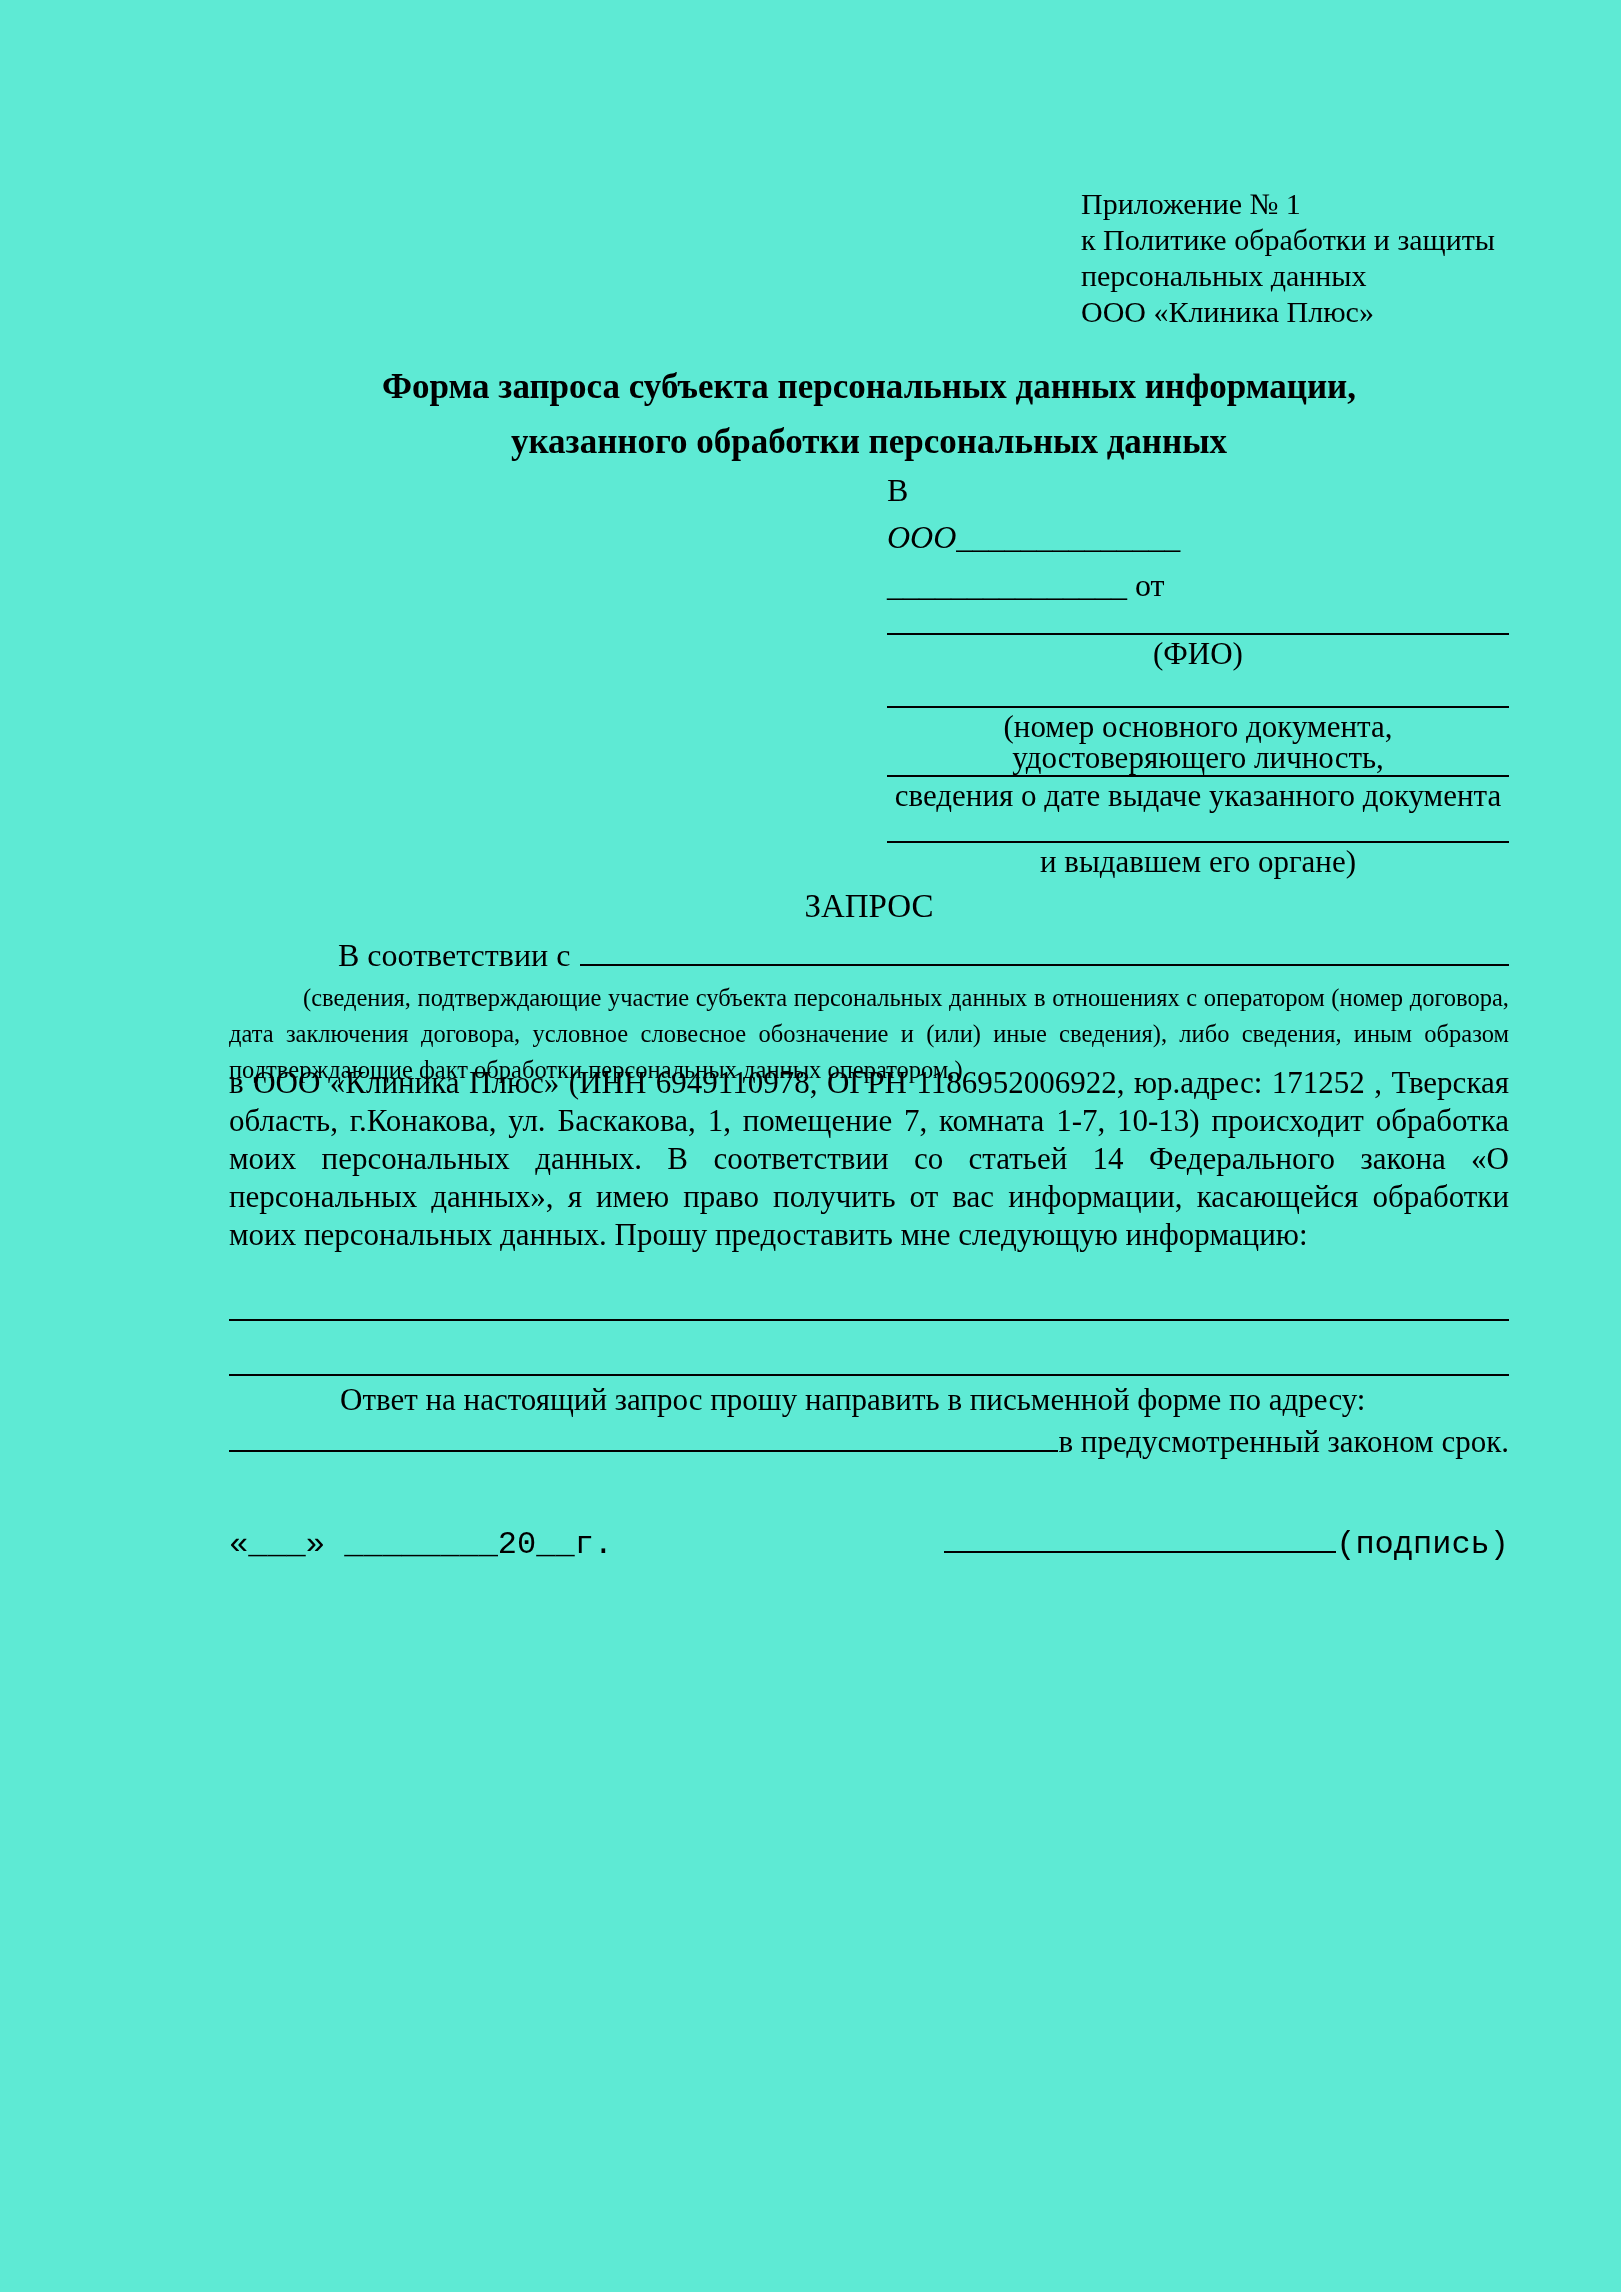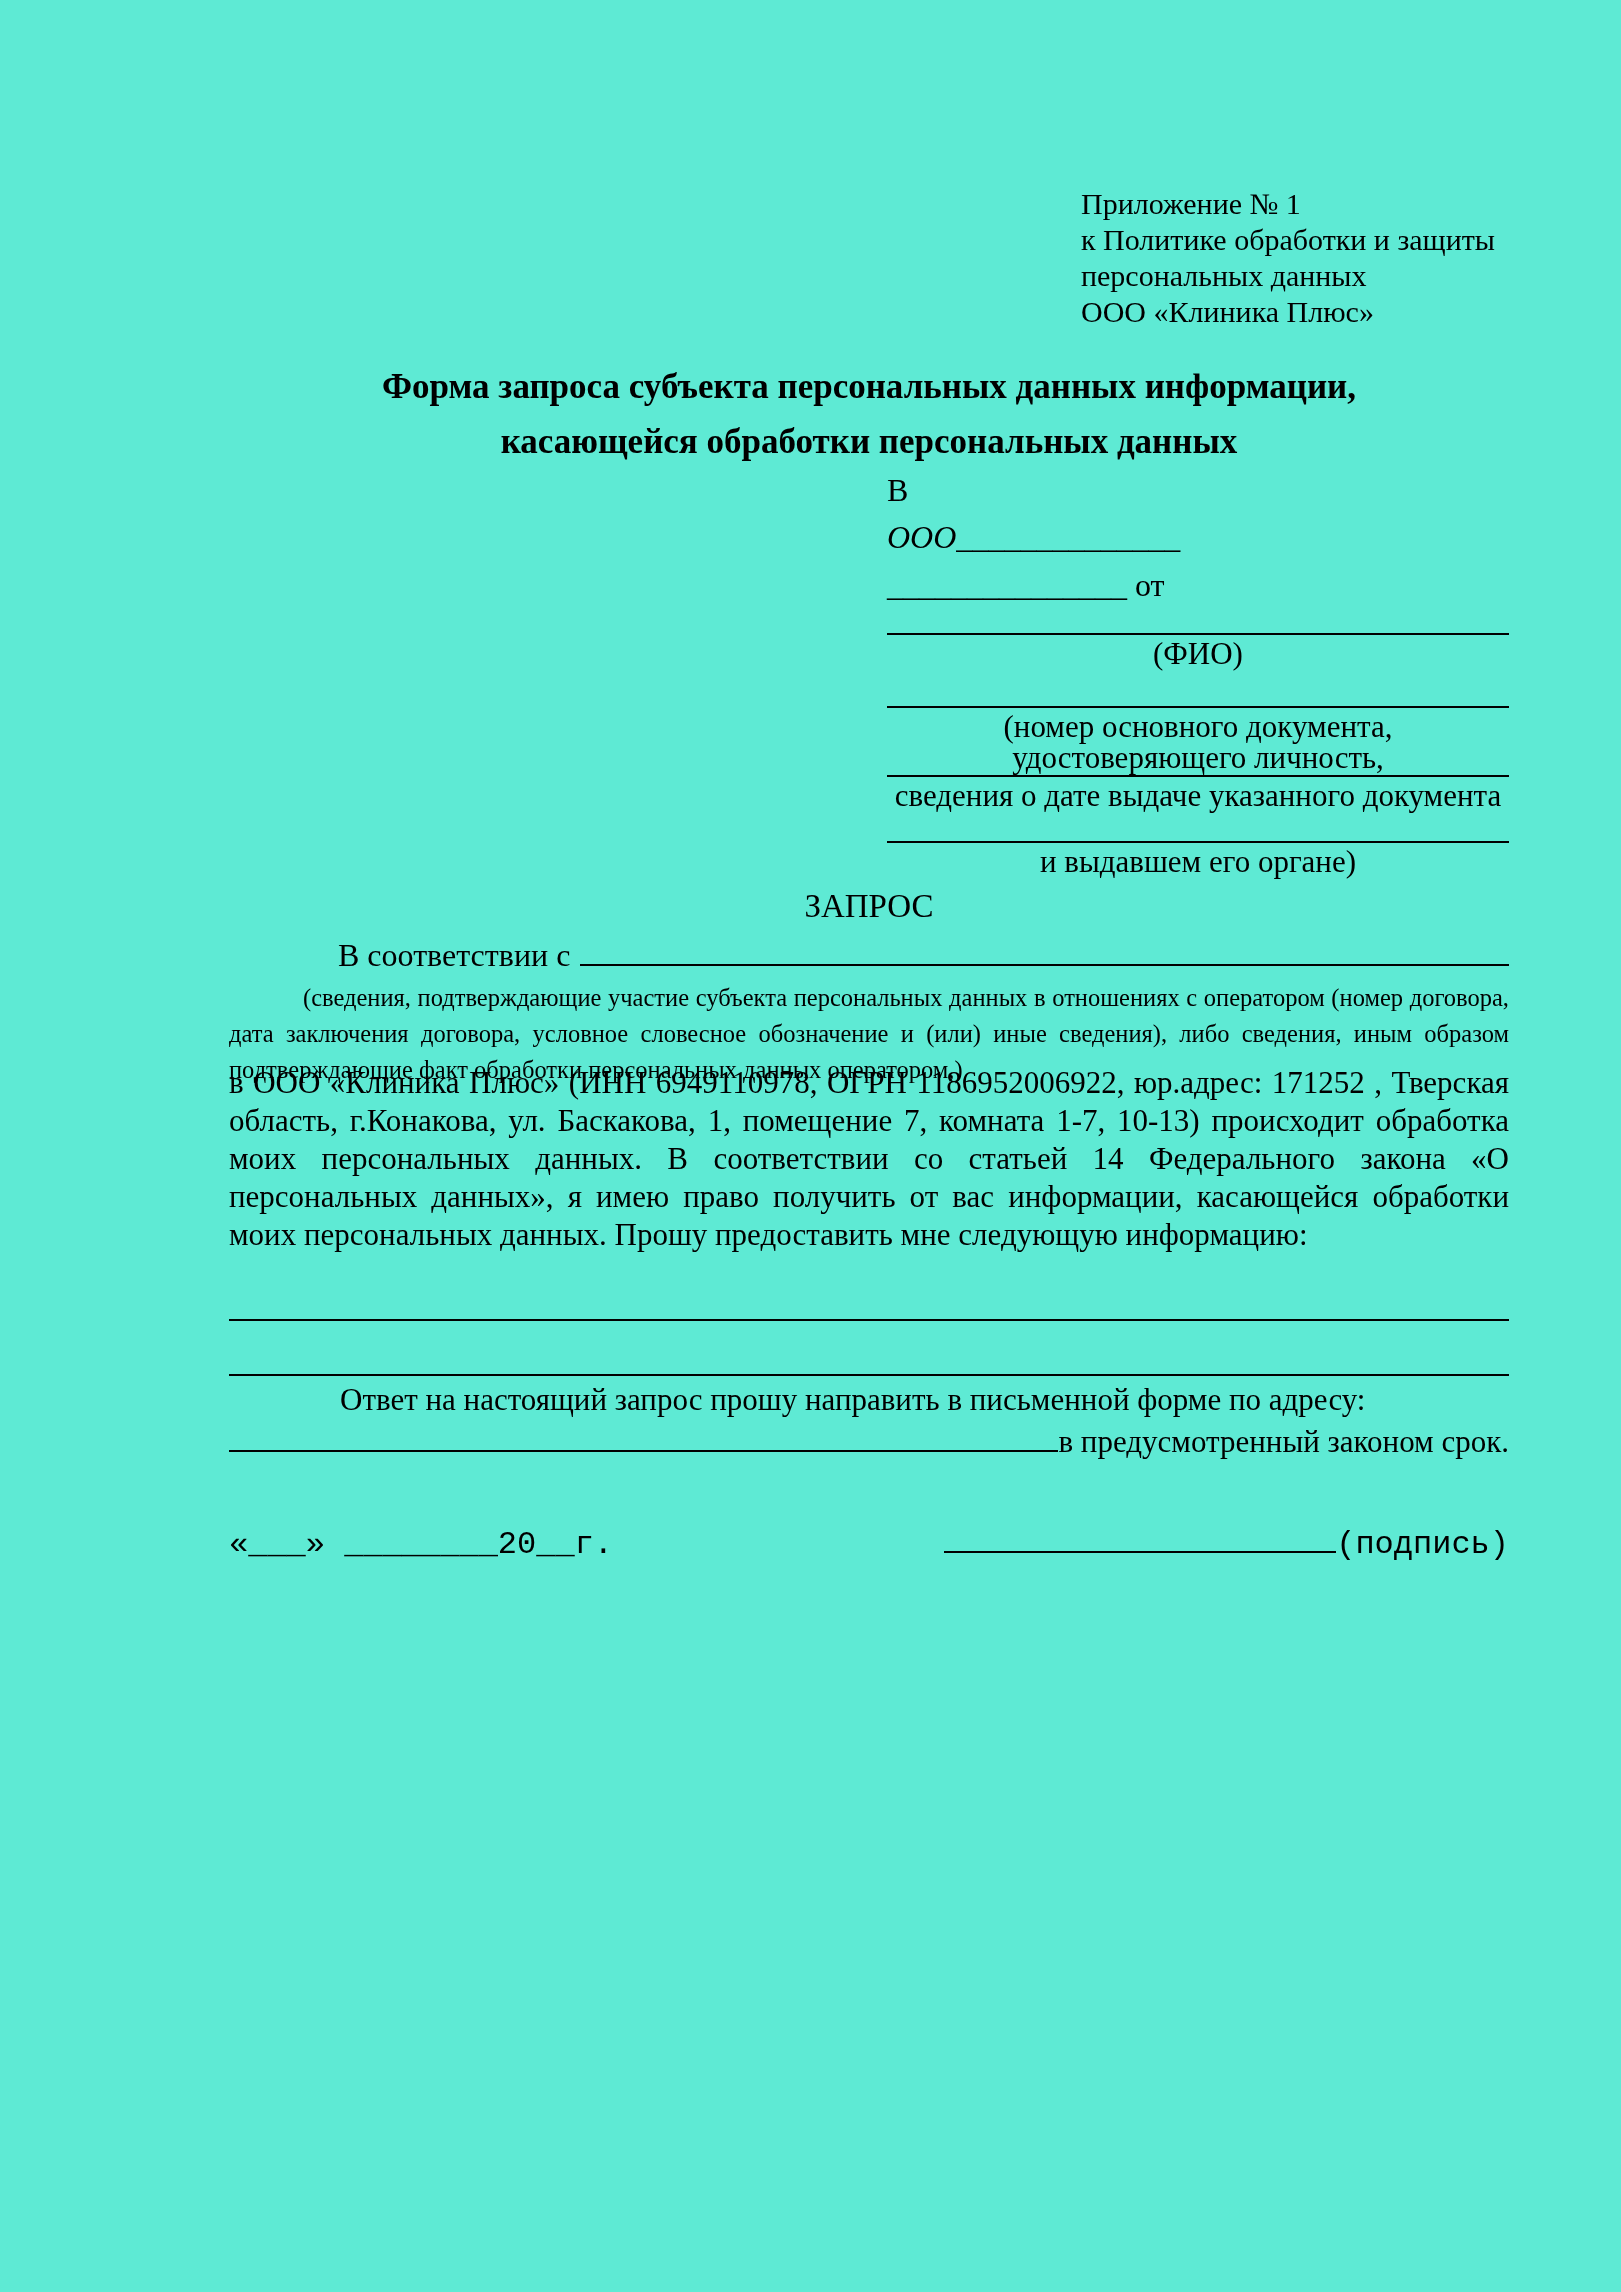--- a/index.html
+++ b/index.html
@@ -169,21 +169,21 @@
 
   <div class="abs appendix-note">
     <div>Приложение № 1</div>
     <div>к Политике обработки и защиты</div>
     <div>персональных данных</div>
     <div>ООО «Клиника Плюс»</div>
   </div>
 
   <div class="abs doc-title">
     <div>Форма запроса субъекта персональных данных информации,</div>
-    <div>касающейся обработки персональных данных</div>
+    <div>указанного обработки персональных данных</div>
   </div>
 
   <div class="abs addr addr-v">В</div>
   <div class="abs addr addr-ooo nowrap">ООО______________</div>
   <div class="abs addr addr-ot nowrap">_______________ от</div>
 
   <div class="abs uline ul-1"></div>
   <div class="abs addr-caption cap-fio">(ФИО)</div>
 
   <div class="abs uline ul-2"></div>

